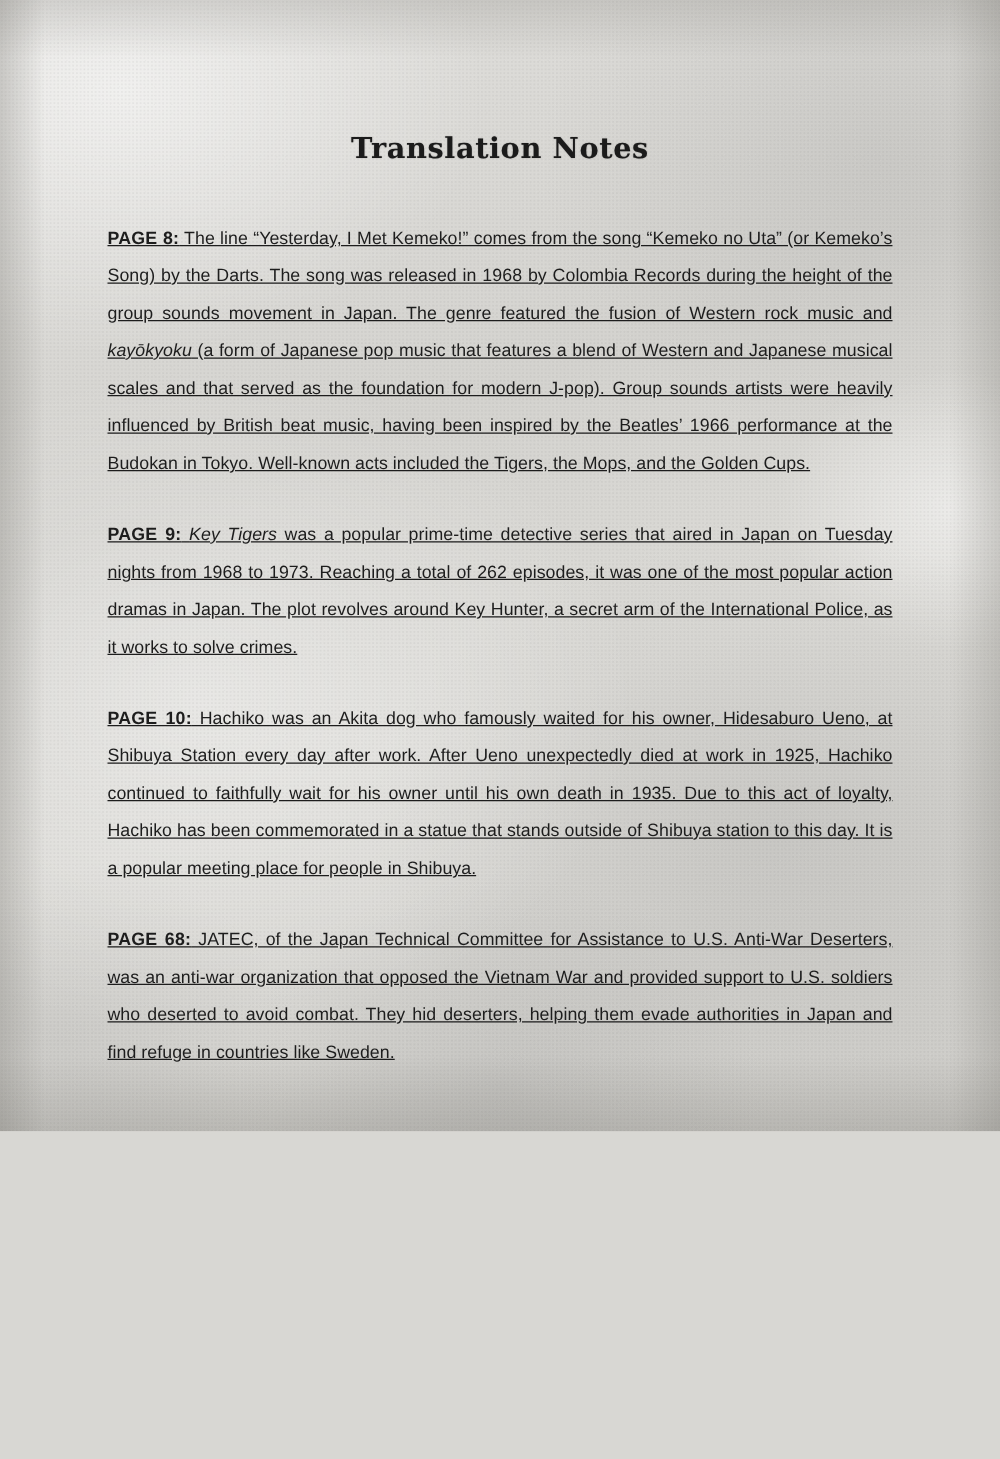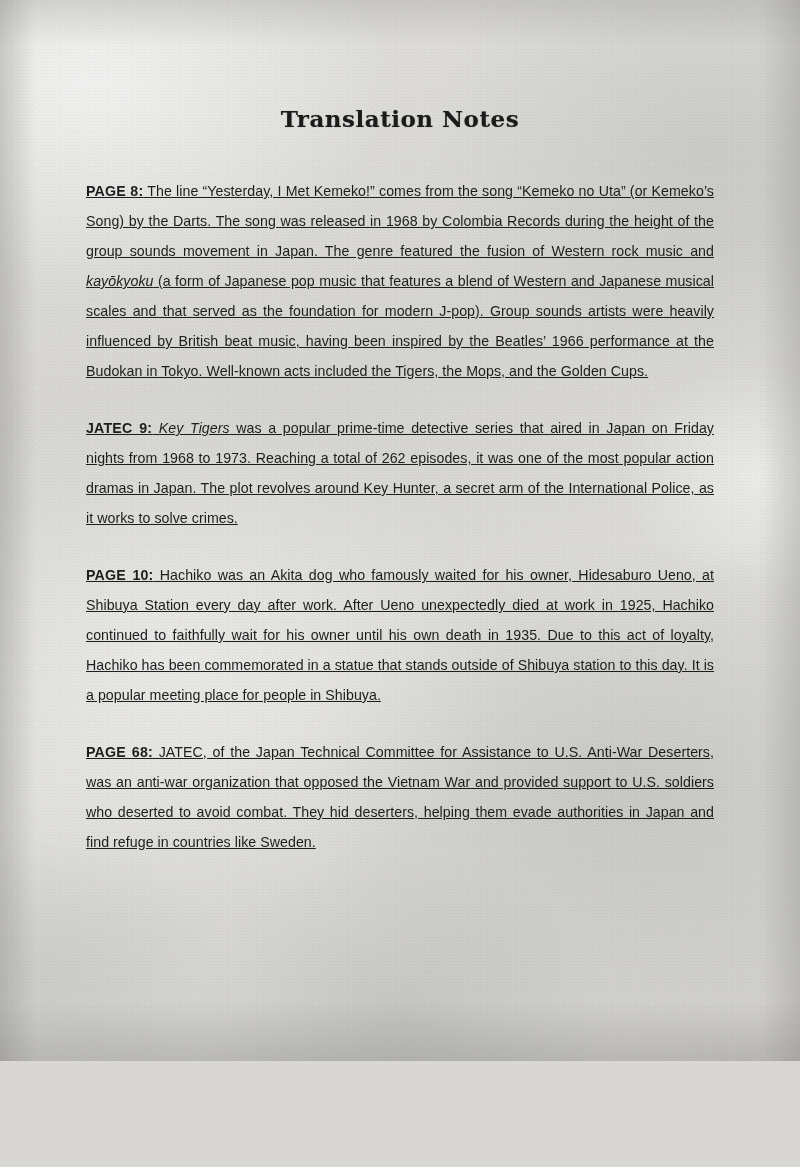--- a/index.html
+++ b/index.html
@@ -11,21 +11,21 @@
     height: 1167px;
     background: #d8d7d3;
     font-family: "Liberation Sans", sans-serif;
     overflow: hidden;
   }
 
   
   .page {
     position: relative;
     width: 800px;
-    height: 1061px;
+    height: 905px;
     background-color: #d9d8d4;
     background-image:
       radial-gradient(ellipse 420px 300px at 12% 8%, rgba(255,255,255,0.55), rgba(255,255,255,0) 70%),
       radial-gradient(ellipse 380px 320px at 88% 14%, rgba(120,120,120,0.13), rgba(255,255,255,0) 72%),
       radial-gradient(ellipse 500px 380px at 20% 62%, rgba(255,255,255,0.40), rgba(255,255,255,0) 70%),
       radial-gradient(ellipse 460px 340px at 78% 74%, rgba(110,110,110,0.14), rgba(255,255,255,0) 72%),
       radial-gradient(ellipse 300px 240px at 50% 96%, rgba(120,120,120,0.16), rgba(255,255,255,0) 70%),
       radial-gradient(ellipse 260px 200px at 6% 92%, rgba(130,130,130,0.14), rgba(255,255,255,0) 72%),
       radial-gradient(ellipse 200px 160px at 95% 45%, rgba(255,255,255,0.45), rgba(255,255,255,0) 70%),
       linear-gradient(160deg, #e2e1de 0%, #d4d3cf 38%, #dcdbd7 60%, #cfcecA 100%);
@@ -113,21 +113,21 @@
 
     <h1 class="doc-title">Translation Notes</h1>
 
     <div class="notes">
 
       <p class="note">
         <span class="page-ref">PAGE 8:</span><span> The line “Yesterday, I Met Kemeko!” comes from the song “Kemeko no Uta” (or Kemeko’s Song) by the Darts. The song was released in 1968 by Colombia Records during the height of the group sounds movement in Japan. The genre featured the fusion of Western rock music and </span><em>kayōkyoku</em><span> (a form of Japanese pop music that features a blend of Western and Japanese musical scales and that served as the foundation for modern J-pop). Group sounds artists were heavily influenced by British beat music, having been inspired by the Beatles’ 1966 performance at the Budokan in Tokyo. Well-known acts included the Tigers, the Mops, and the Golden Cups.</span>
       </p>
 
       <p class="note">
-        <span class="page-ref">JATEC 9:</span><span> </span><em>Key Tigers</em><span> was a popular prime-time detective series that aired in Japan on Friday nights from 1968 to 1973. Reaching a total of 262 episodes, it was one of the most popular action dramas in Japan. The plot revolves around Key Hunter, a secret arm of the International Police, as it works to solve crimes.</span>
+        <span class="page-ref">PAGE 9:</span><span> </span><em>Key Tigers</em><span> was a popular prime-time detective series that aired in Japan on Tuesday nights from 1968 to 1973. Reaching a total of 262 episodes, it was one of the most popular action dramas in Japan. The plot revolves around Key Hunter, a secret arm of the International Police, as it works to solve crimes.</span>
       </p>
 
       <p class="note">
         <span class="page-ref">PAGE 10:</span><span> Hachiko was an Akita dog who famously waited for his owner, Hidesaburo Ueno, at Shibuya Station every day after work. After Ueno unexpectedly died at work in 1925, Hachiko continued to faithfully wait for his owner until his own death in 1935. Due to this act of loyalty, Hachiko has been commemorated in a statue that stands outside of Shibuya station to this day. It is a popular meeting place for people in Shibuya.</span><em></em><span></span>
       </p>
 
 
       <p class="note">
         <span class="page-ref">PAGE 68:</span><span> JATEC, of the Japan Technical Committee for Assistance to U.S. Anti-War Deserters, was an anti-war organization that opposed the Vietnam War and provided support to U.S. soldiers who deserted to avoid combat. They hid deserters, helping them evade authorities in Japan and find refuge in countries like Sweden.</span><em></em><span></span>
       </p>

